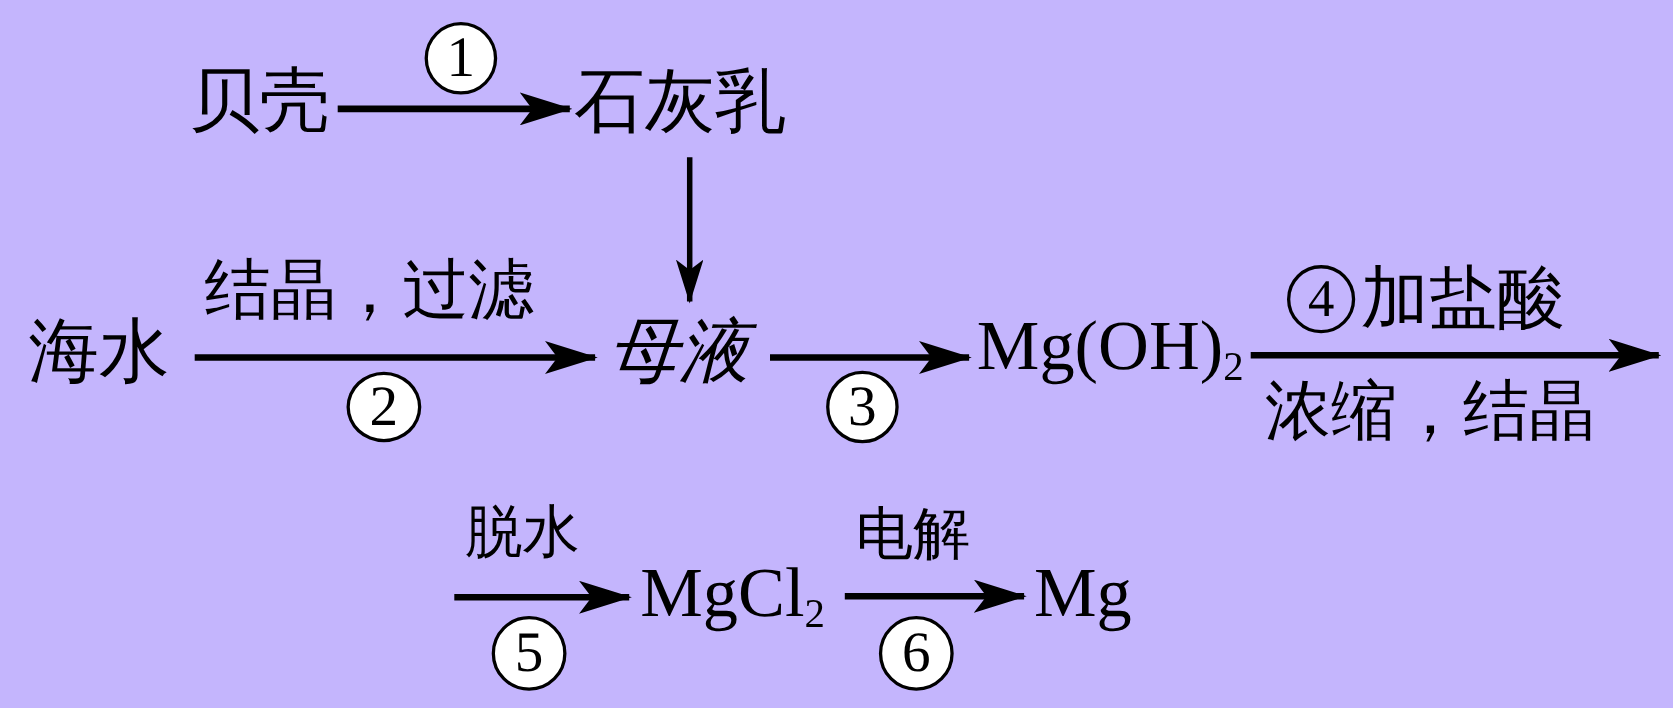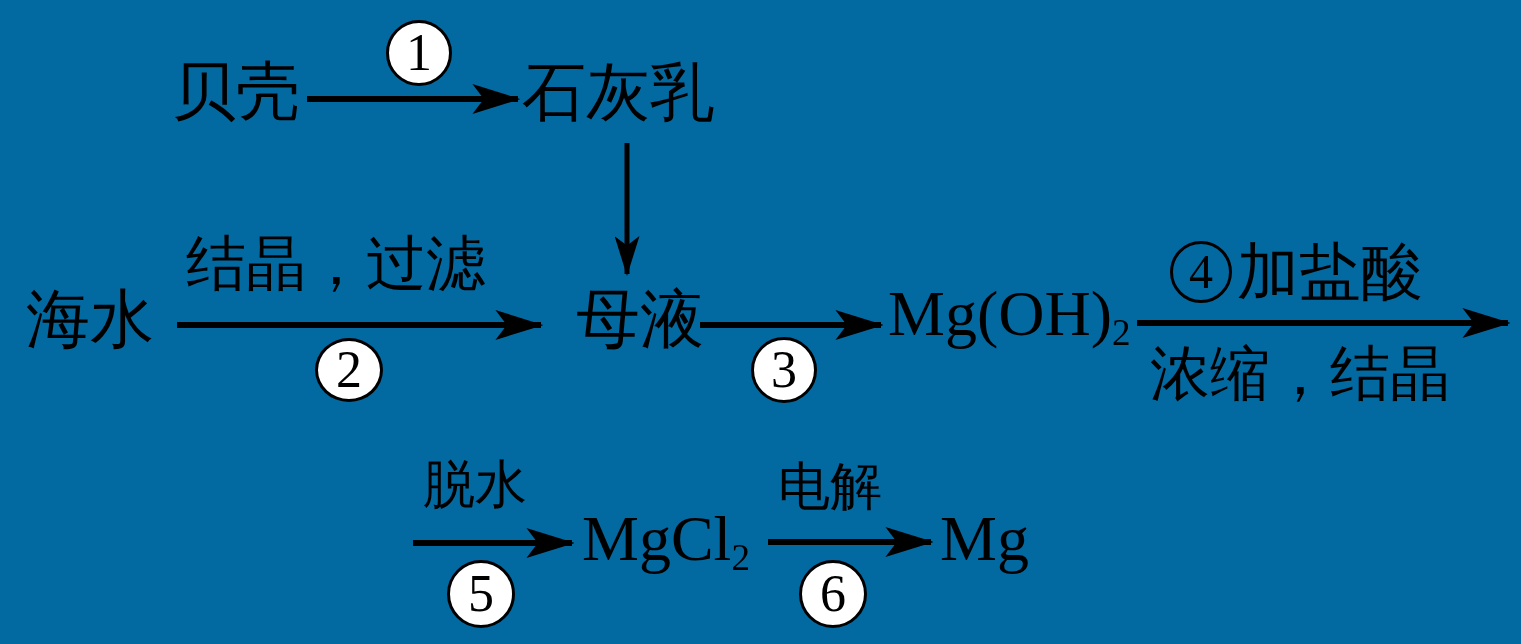--- a/index.html
+++ b/index.html
@@ -1,20 +1,20 @@
 <!DOCTYPE html>
 <html><head>
 <meta charset="utf-8">
 <style>
   html, body { margin: 0; padding: 0; background: #ffffff; }
   .canvas {
     position: relative;
     width: 1521px;
     height: 644px;
-    background: #0369a1;
+    background: #c4b5fd;
     color: #000000;
     font-family: "Liberation Serif", "DejaVu Serif", serif;
     overflow: hidden;
   }
   .abs { position: absolute; white-space: nowrap; line-height: 1; }
   .cjk {
     font-family: "Liberation Serif", "DejaVu Serif", serif;
     font-weight: 400;
   }
   .node-cn  { font-size: 64px; }
@@ -88,21 +88,21 @@
   <div class="abs cjk node-cn" style="left:522px; top:61px;">石灰乳</div>
 
   <div class="abs cjk cond" style="left:186px; top:234px;">结晶，过滤</div>
 
   <div class="abs cjk node-cn" style="left:26px; top:288px;">海水</div>
 
   <div class="circle-num" style="left:315px; top:338px; width:68px; height:64px;">
     <span>2</span>
   </div>
 
-  <div class="abs cjk node-cn" style="left:576px; top:288px;">母液</div>
+  <div class="abs cjk node-cn" style="left:553px; top:288px;font-style:italic;">母液</div>
 
   <div class="circle-num" style="left:751px; top:337px; width:66px; height:66px;">
     <span>3</span>
   </div>
 
   <div class="abs formula" style="left:888px; top:282px;"><span>Mg(OH)</span><span class="sub">2</span></div>
 
   <div class="step4-row" style="left:1170px; top:241px;">
     <span class="circle-inline">
       <span>4</span>

